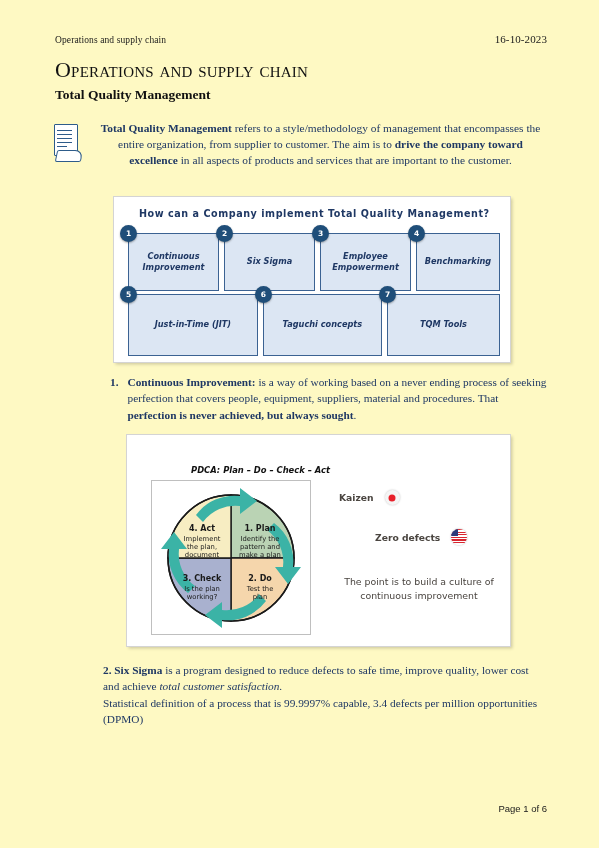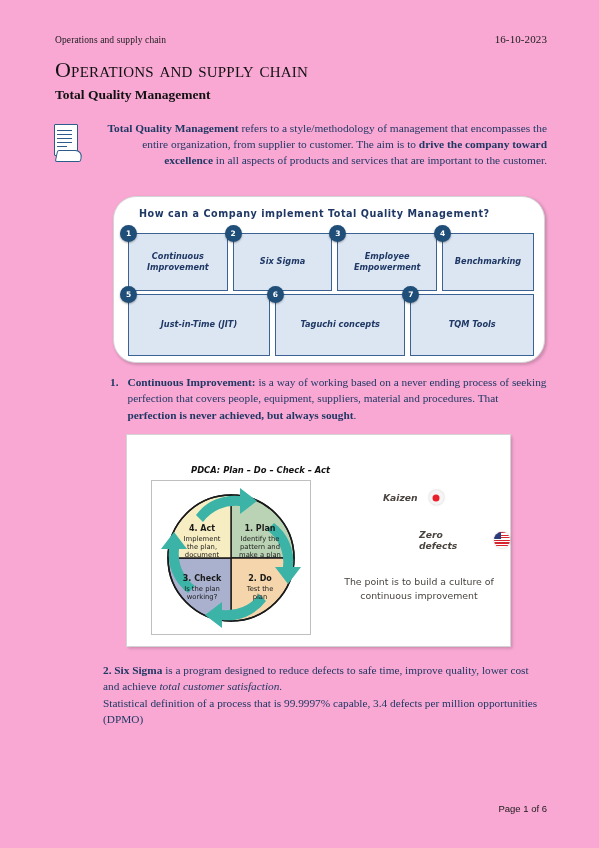--- a/index.html
+++ b/index.html
@@ -12,21 +12,21 @@
     height: 848px;
     position: relative;
     font-family: "Liberation Serif", serif;
     color: #1F3864;
     overflow: hidden;
   }
 
   .page {
     position: absolute;
     inset: 0;
-    background: #f9a8d4;
+    background: #fef9c3;
   }
 
   
   .doc-header {
     position: absolute;
     top: 33px;
     left: 55px;
     right: 52px;
     display: flex;
     justify-content: space-between;
@@ -97,21 +97,21 @@
     width: 24px; height: 10px;
     border: 1.6px solid #2E5C8A;
     border-radius: 2px 8px 2px 2px;
     background: #ffffff;
     transform: skewX(-12deg);
   }
   .intro-text {
     font-size: 11.4px;
     line-height: 1.42;
     color: #1F3864;
-    text-align: right;
+    text-align: center;
   }
   .intro-text b { font-weight: bold; }
 
   
   .slide {
     position: absolute;
     background: #ffffff;
     border: 1px solid #d4d4d4;
     box-shadow: 1.5px 1.5px 3px rgba(0,0,0,.18);
     box-sizing: border-box;
@@ -121,23 +121,22 @@
     font-weight: bold;
     font-size: 9.6px;
     color: #1F3864;
     letter-spacing: .55px;
   }
 
   
   #tqm-slide {
     left: 113px;
     top: 196px;
-    width: 432px;
+    width: 398px;
     height: 167px;
-    border-radius: 23px;
   }
   #tqm-slide .slide-title {
     position: absolute;
     left: 25px;
     top: 11px;
   }
   .tqm-grid {
     position: absolute;
     left: 14px;
     top: 36px;
@@ -248,25 +247,23 @@
   .kaizen-row, .zero-row {
     position: absolute;
     display: flex;
     align-items: center;
     gap: 11px;
   }
   .kaizen-row { left: 212px; top: 55px; }
   .zero-row   { left: 248px; top: 94px; }
   .hand-label {
     font-family: "DejaVu Sans", sans-serif;
-    font-style: italic;
     font-weight: bold;
     font-size: 9.2px;
     color: #4a4540;
-    margin-left: 44px;
   }
   .flag-jp {
     width: 15px; height: 15px;
     border-radius: 50%;
     background: #f5f5f5;
     position: relative;
     box-shadow: 0 0 2px rgba(0,0,0,.25);
   }
   .flag-jp::after {
     content: "";

